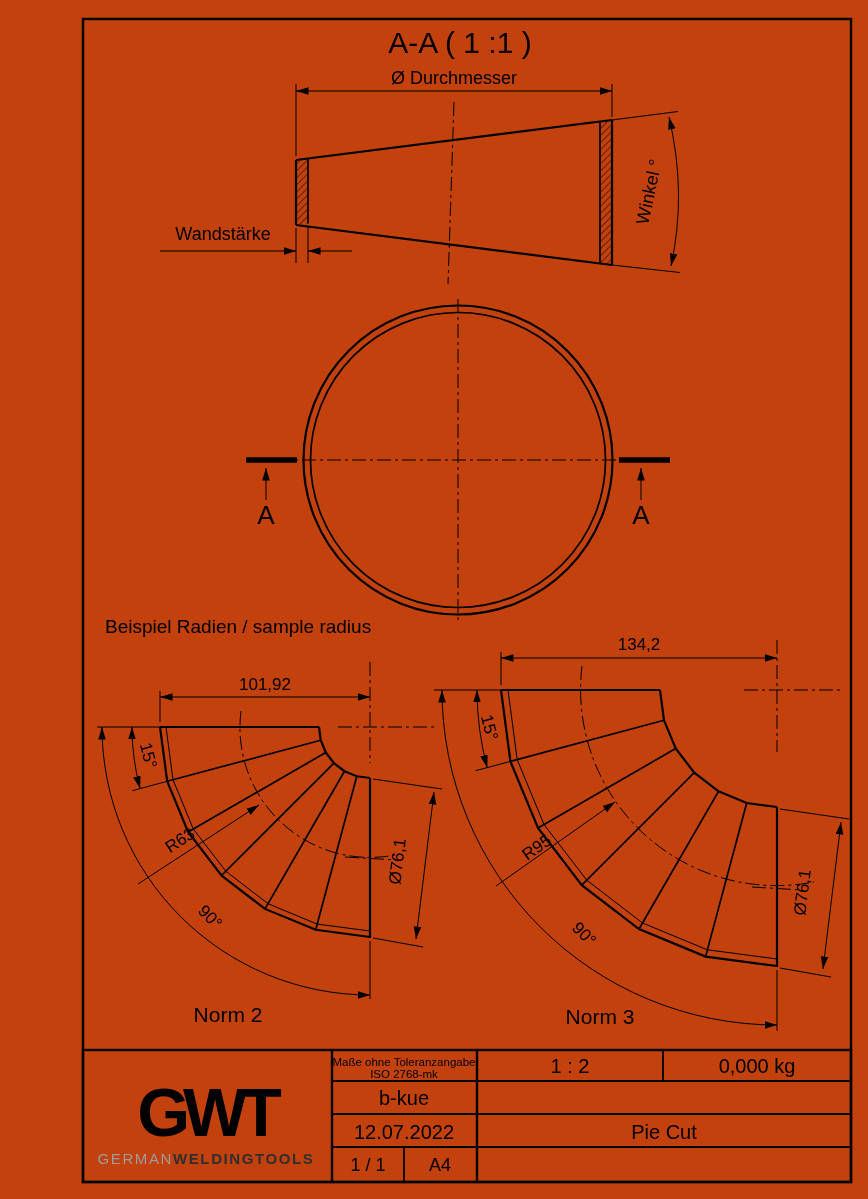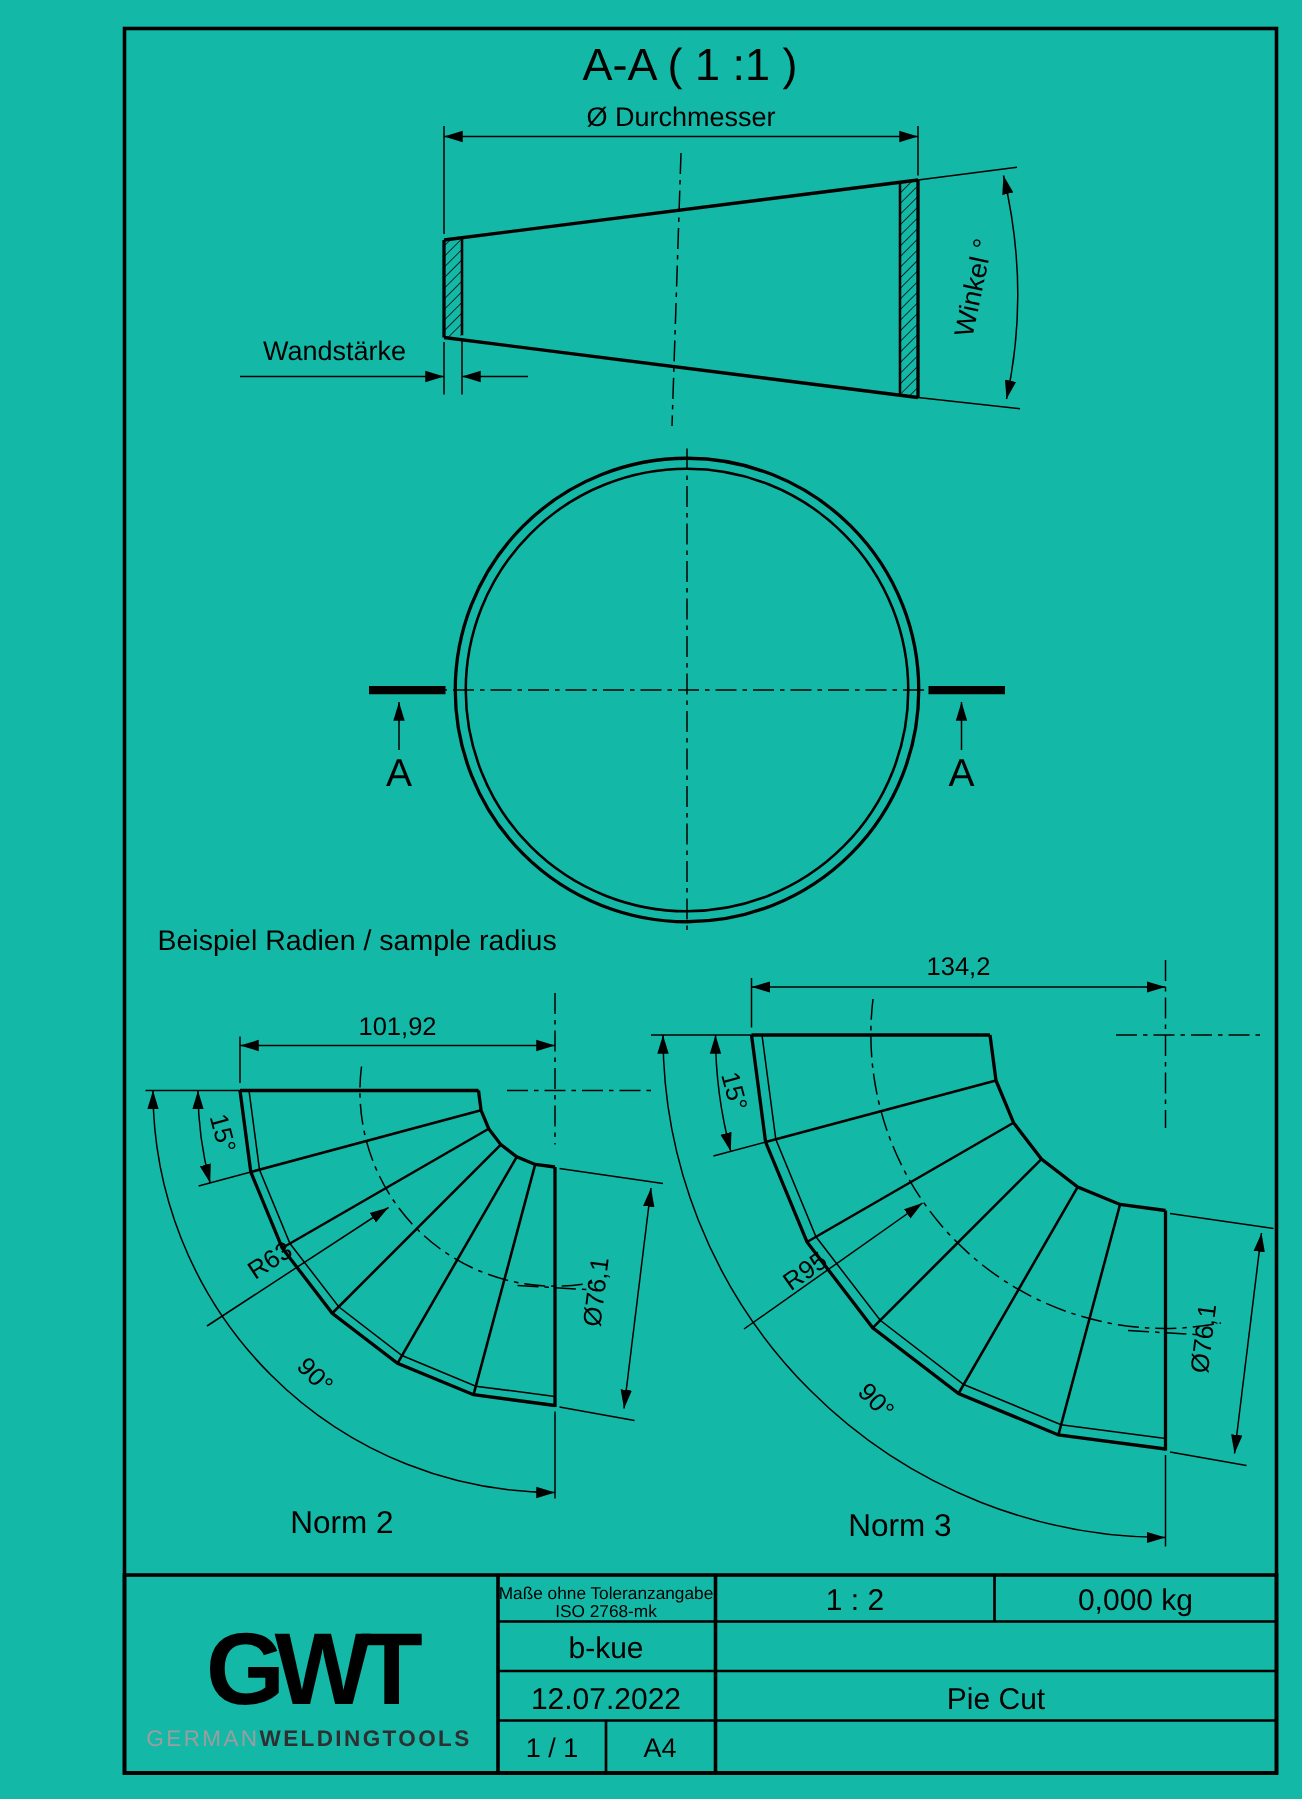--- a/index.html
+++ b/index.html
@@ -1,17 +1,17 @@
 <!DOCTYPE html>
 <html><head>
 <meta charset="utf-8">
 <style>
   html,body{margin:0;padding:0;background:#f2f2f2;}
   .sheet-wrap{
-    width:868px;height:1199px;background:#14b8a6;position:relative;
+    width:868px;height:1199px;background:#c2410c;position:relative;
     font-family:"Liberation Sans", sans-serif;
   }
   svg text{fill:#000;}
   .t-title{font-size:30px;}
   .t-dim{font-size:17px;}
   .t-lbl{font-size:18px;}
   .t-head{font-size:19px;}
   .t-norm{font-size:21px;}
   .t-A{font-size:26px;}
   .t-tb{font-size:20px;}

